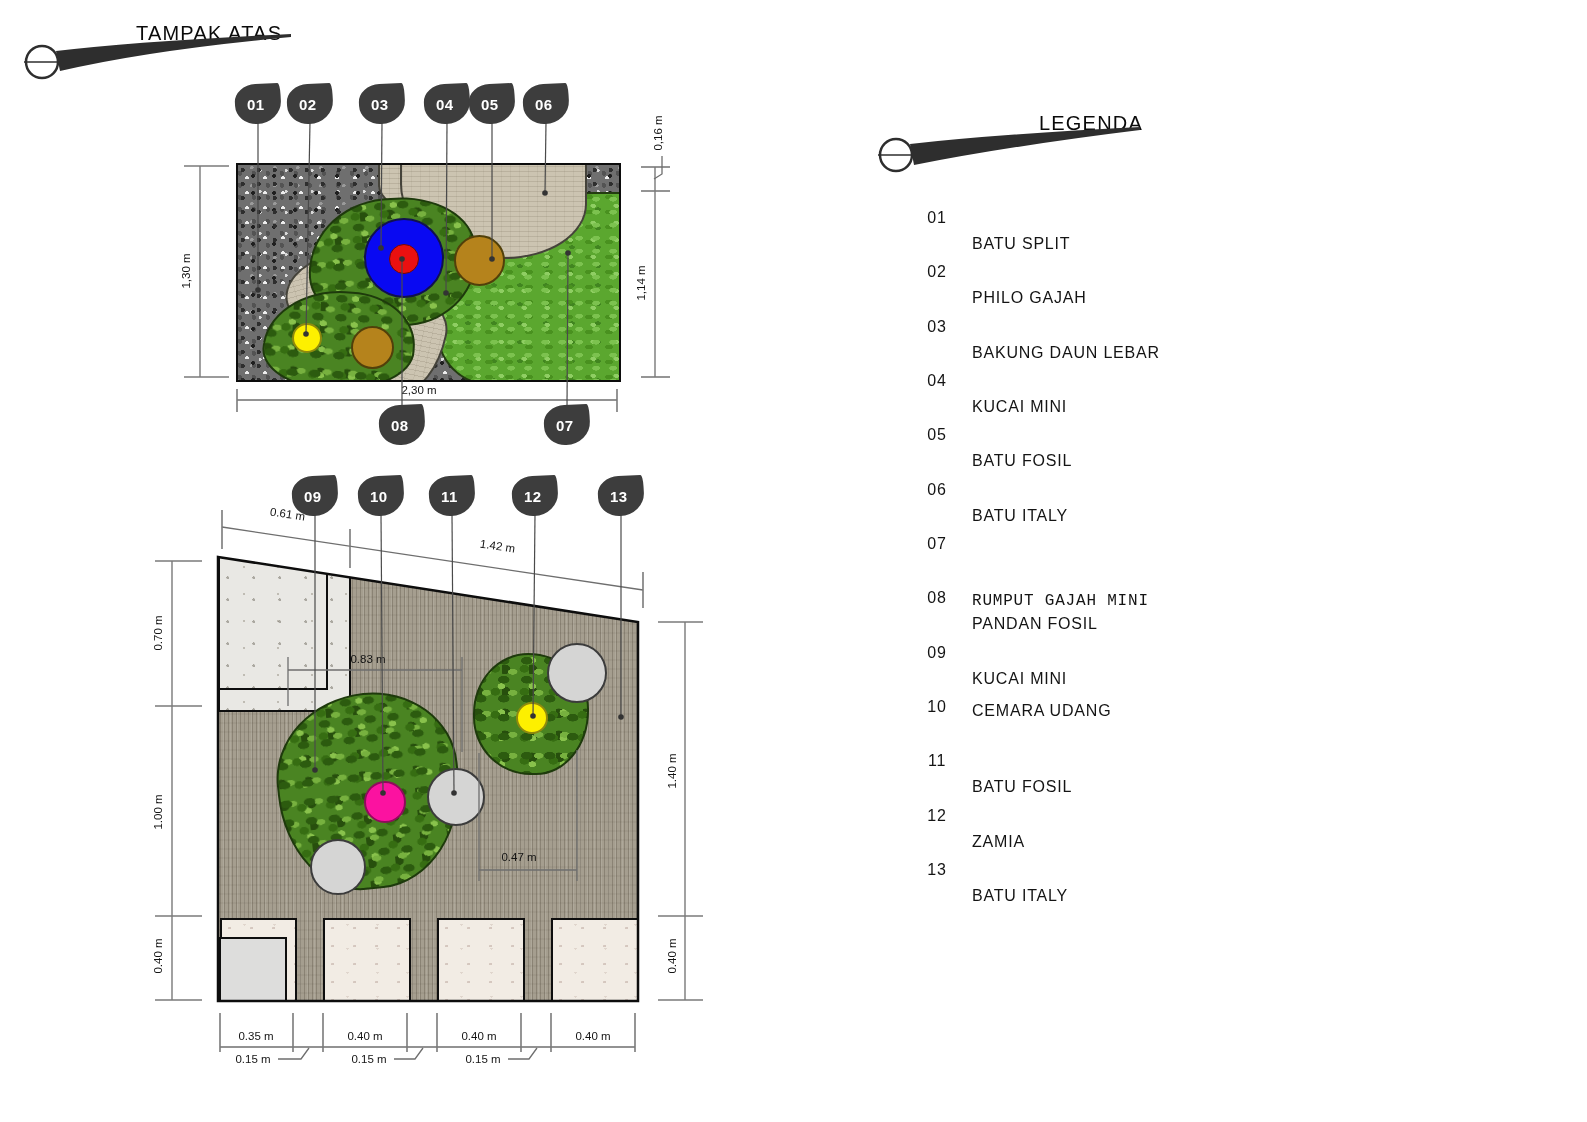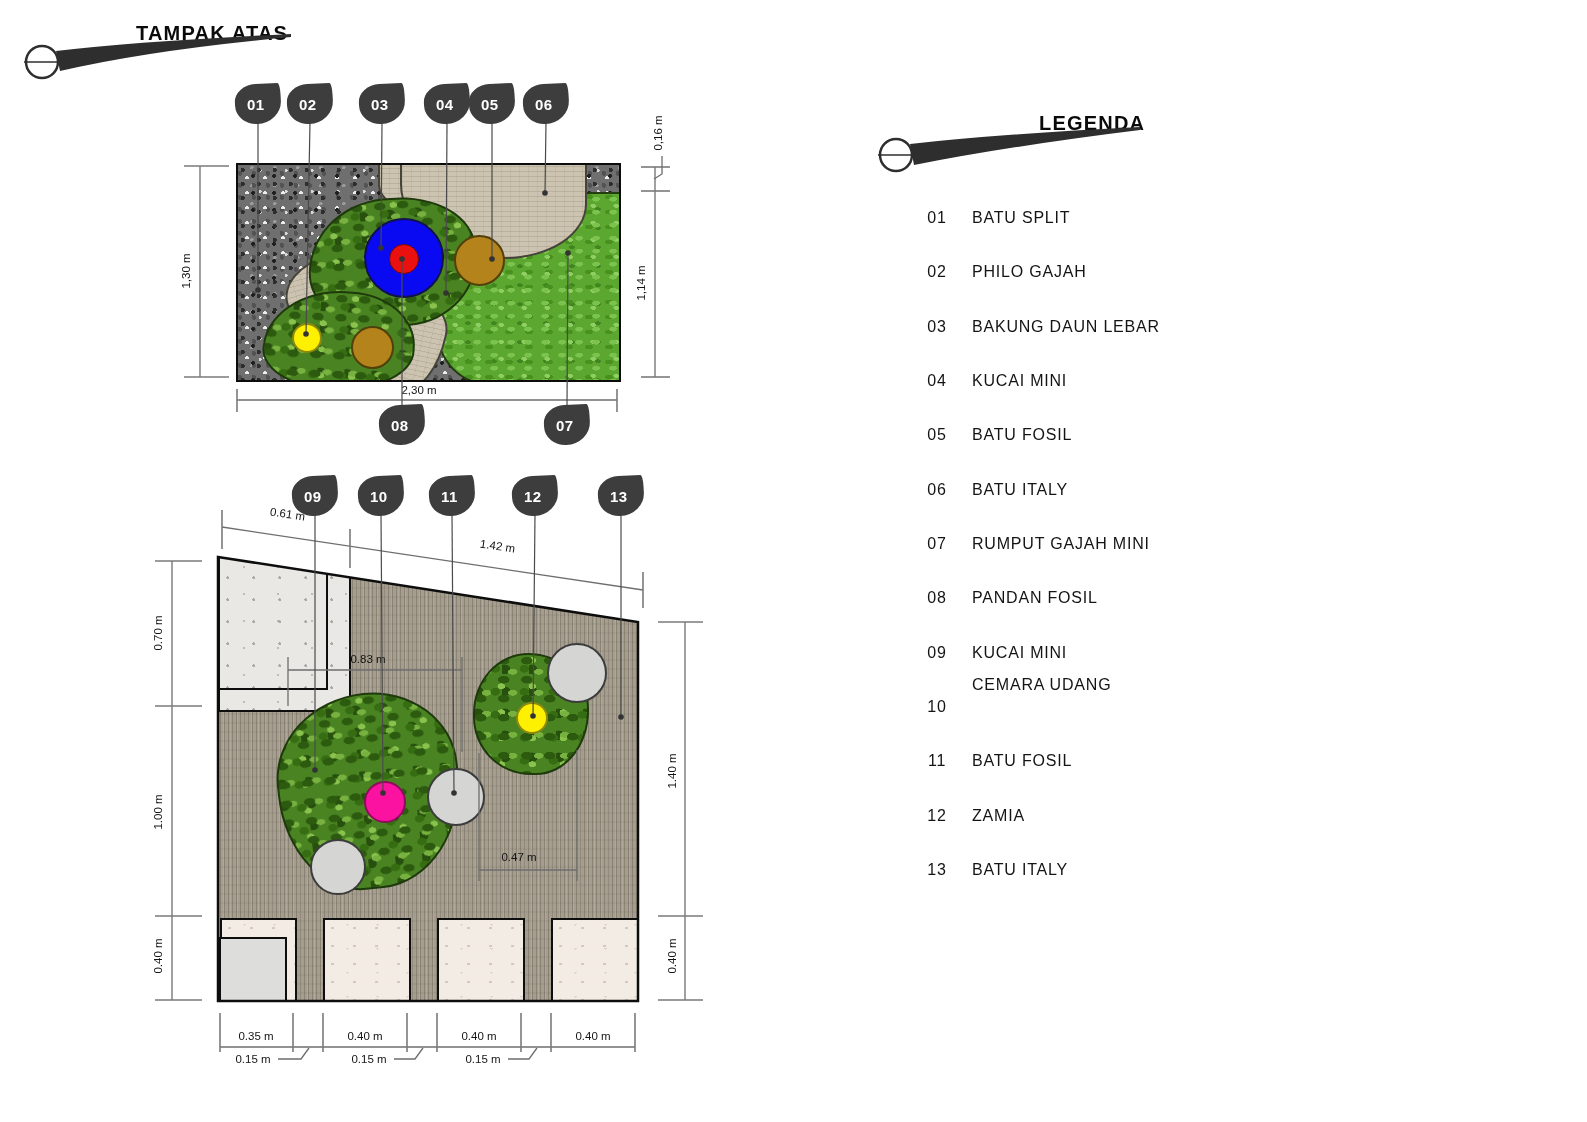--- a/index.html
+++ b/index.html
@@ -1,26 +1,26 @@
 <!DOCTYPE html>
 <html><head>
 <meta charset="utf-8">
 <style>
   html,body{margin:0;padding:0;background:#ffffff;}
   #canvas{position:relative;width:1587px;height:1122px;background:#fff;overflow:hidden;
           font-family:"Liberation Sans",sans-serif;}
   .abs{position:absolute;}
 
   
-  .draw-title{position:absolute;font-weight:bold;font-size:20px;letter-spacing:1.2px;color:#0a0a0a;}
+  .draw-title{position:absolute;font-weight:normal;font-size:20px;letter-spacing:1.2px;color:#0a0a0a;}
 
   
   .legend-num{position:absolute;left:918px;width:38px;text-align:center;font-size:16px;
               letter-spacing:.8px;color:#141414;}
-  .legend-label{position:absolute;left:972px;font-size:16px;letter-spacing:.8px;color:#141414;white-space:nowrap;}
+  .legend-label{position:absolute;left:972px;font-size:16px;letter-spacing:.8px;color:#141414;white-space:nowrap;margin-top:26px;}
 
   
   .marker{position:absolute;width:46px;height:40px;background:#3d3d3d;z-index:6;
           border-radius:50% 6% 58% 50% / 46% 32% 60% 52%;
           display:flex;align-items:center;justify-content:center;transform:rotate(-3deg);}
   .marker span{color:#fff;font-weight:bold;font-size:15px;letter-spacing:.5px;padding-right:5px;transform:rotate(3deg);}
 
   
   .tex-gravel{background-color:#6f6f6f;background-image:
     radial-gradient(circle 2.2px at 30% 35%, #2e2e2e 95%, transparent 100%),
@@ -242,21 +242,21 @@
       <div class="legend-label" style="top: 263px;">PHILO GAJAH</div>
       <div class="legend-num" style="top: 318px;">03</div>
       <div class="legend-label" style="top: 318px; text-align: center;">BAKUNG DAUN LEBAR</div>
       <div class="legend-num" style="top: 372px;">04</div>
       <div class="legend-label" style="top: 372px;">KUCAI MINI</div>
       <div class="legend-num" style="top: 426px;">05</div>
       <div class="legend-label" style="top: 426px;">BATU FOSIL</div>
       <div class="legend-num" style="top: 481px;">06</div>
       <div class="legend-label" style="top: 481px;">BATU ITALY</div>
       <div class="legend-num" style="top: 535px;">07</div>
-      <div class="legend-label" style="top: 535px;">RUMPUT GAJAH MINI</div>
+      <div class="legend-label" style="top: 566px; font-family: Liberation Mono, monospace;">RUMPUT GAJAH MINI</div>
       <div class="legend-num" style="top: 589px;">08</div>
       <div class="legend-label" style="top: 589px;">PANDAN FOSIL</div>
       <div class="legend-num" style="top: 644px;">09</div>
       <div class="legend-label" style="top: 644px;">KUCAI MINI</div>
       <div class="legend-num" style="top: 698px;">10</div>
       <div class="legend-label" style="top: 676px;">CEMARA UDANG</div>
       <div class="legend-num" style="top: 752px;">11</div>
       <div class="legend-label" style="top: 752px;">BATU FOSIL</div>
       <div class="legend-num" style="top: 807px;">12</div>
       <div class="legend-label" style="top: 807px;">ZAMIA</div>

